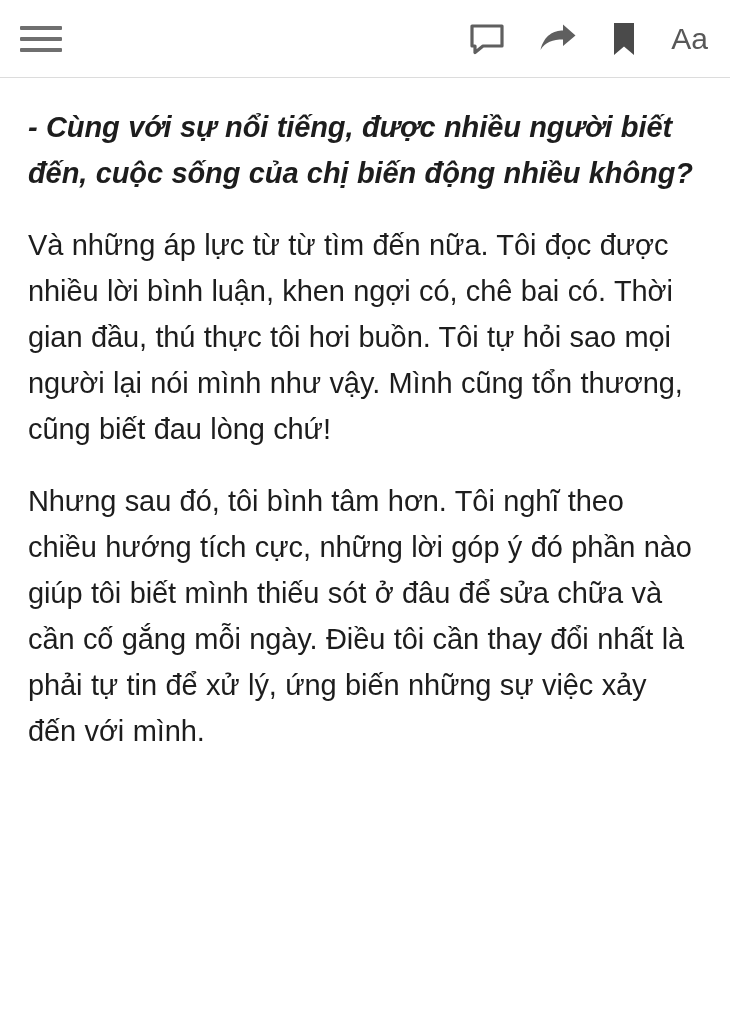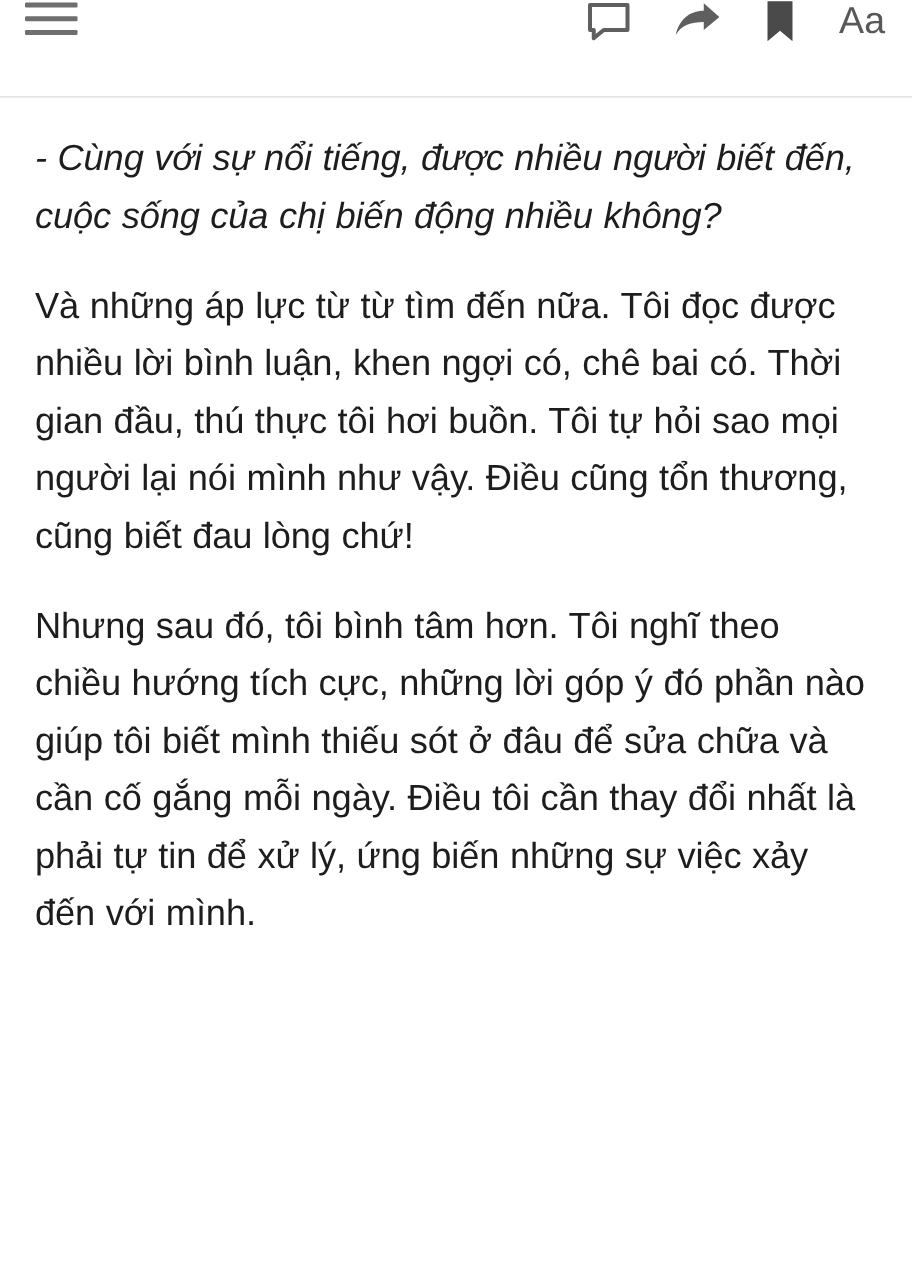--- a/index.html
+++ b/index.html
@@ -21,21 +21,21 @@
     box-sizing: border-box;
   }
 
   
   .topbar {
     position: relative;
     height: 78px;
     box-sizing: border-box;
     border-bottom: 1px solid #dcdcdc;
     display: flex;
-    align-items: flex-start;
+    align-items: center;
     justify-content: space-between;
     padding: 0 22px 0 20px;
     background: #ffffff;
   }
   .topbar-left {
     display: flex;
     align-items: center;
   }
   .topbar-right {
     display: flex;
@@ -87,21 +87,21 @@
     font-size: 29px;
     line-height: 46px;
     color: #1d1d1d;
     margin: 0 0 26px 0;
     font-family: "Liberation Sans", sans-serif;
     letter-spacing: -0.1px;
     word-spacing: 0.5px;
   }
   .para.question {
     font-style: italic;
-    font-weight: 400;
+    font-weight: 700;
   }
 </style>
 </head>
 <body>
 
 <div class="screen">
 
   <div class="topbar">
     <div class="topbar-left">
       <div class="icon-btn">
@@ -133,17 +133,17 @@
       </div>
 
       <div class="icon-btn">
         <span class="aa-label">Aa</span>
       </div>
     </div>
   </div>
 
   <div class="article">
     <p class="para question">- Cùng với sự nổi tiếng, được nhiều người biết đến, cuộc sống của chị biến động nhiều không?</p>
-    <p class="para">Và những áp lực từ từ tìm đến nữa. Tôi đọc được nhiều lời bình luận, khen ngợi có, chê bai có. Thời gian đầu, thú thực tôi hơi buồn. Tôi tự hỏi sao mọi người lại nói mình như vậy. Điều cũng tổn thương, cũng biết đau lòng chứ!</p>
+    <p class="para">Và những áp lực từ từ tìm đến nữa. Tôi đọc được nhiều lời bình luận, khen ngợi có, chê bai có. Thời gian đầu, thú thực tôi hơi buồn. Tôi tự hỏi sao mọi người lại nói mình như vậy. Mình cũng tổn thương, cũng biết đau lòng chứ!</p>
     <p class="para">Nhưng sau đó, tôi bình tâm hơn. Tôi nghĩ theo chiều hướng tích cực, những lời góp ý đó phần nào giúp tôi biết mình thiếu sót ở đâu để sửa chữa và cần cố gắng mỗi ngày. Điều tôi cần thay đổi nhất là phải tự tin để xử lý, ứng biến những sự việc xảy đến với mình.</p>
   </div>
 
 </div>
 
 </body></html>

